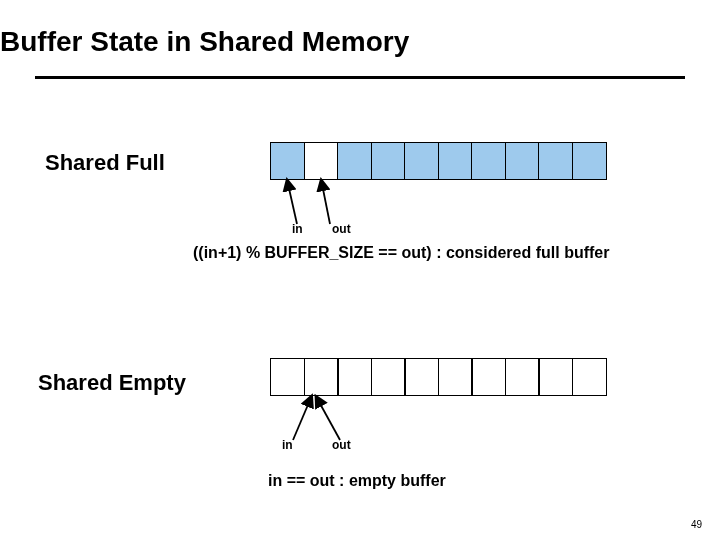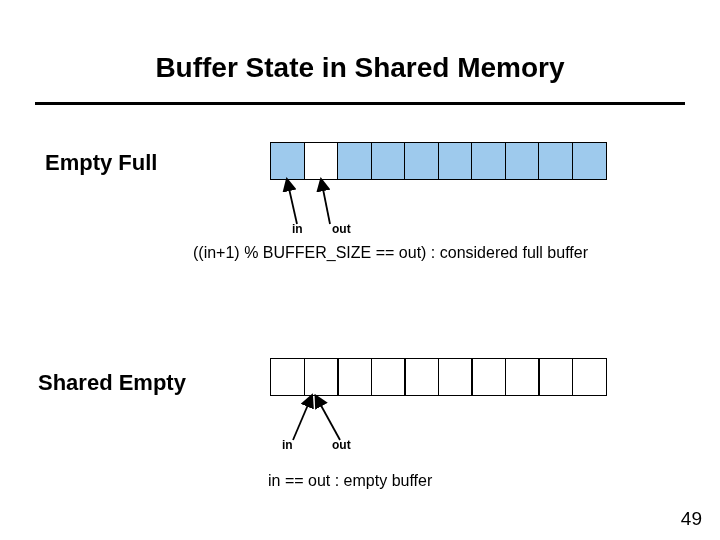--- a/index.html
+++ b/index.html
@@ -9,23 +9,21 @@
     width: 720px;
     height: 540px;
     font-family: Arial, Helvetica, sans-serif;
     background: #fff;
     color: #000;
     position: relative;
   }
   .title {
     font-size: 28px;
     font-weight: bold;
-    text-align: center;
-    padding-top: 12px;
-    margin-top: 40px;
+    padding-top: 26px;
   }
   .hr {
     border: none;
     border-top: 3px solid #000;
     margin: 18px 35px 0 35px;
   }
   .section-label {
     font-size: 22px;
     font-weight: bold;
     position: absolute;
@@ -47,37 +45,37 @@
   }
   .arrow-wrap svg { overflow: visible; }
   .ptr-label {
     position: absolute;
     font-size: 12px;
     font-weight: bold;
   }
   .formula {
     position: absolute;
     font-size: 16px;
-    font-weight: normal;
+    font-weight: bold;
     text-align: center;
   }
   .page-num {
     position: absolute;
     right: 18px;
     bottom: 10px;
-    font-size: 19px;
+    font-size: 10px;
   }
 </style>
 </head>
 <body>
 
 <div class="title">Buffer State in Shared Memory</div>
 <hr class="hr">
 
-<div class="section-label" style="left:45px; top:150px;">Empty Full</div>
+<div class="section-label" style="left:45px; top:150px;">Shared Full</div>
 
 <div class="buffer" style="left:270px; top:142px;">
   <div class="cell filled"></div>
   <div class="cell"></div>
   <div class="cell filled"></div>
   <div class="cell filled"></div>
   <div class="cell filled"></div>
   <div class="cell filled"></div>
   <div class="cell filled"></div>
   <div class="cell filled"></div>

